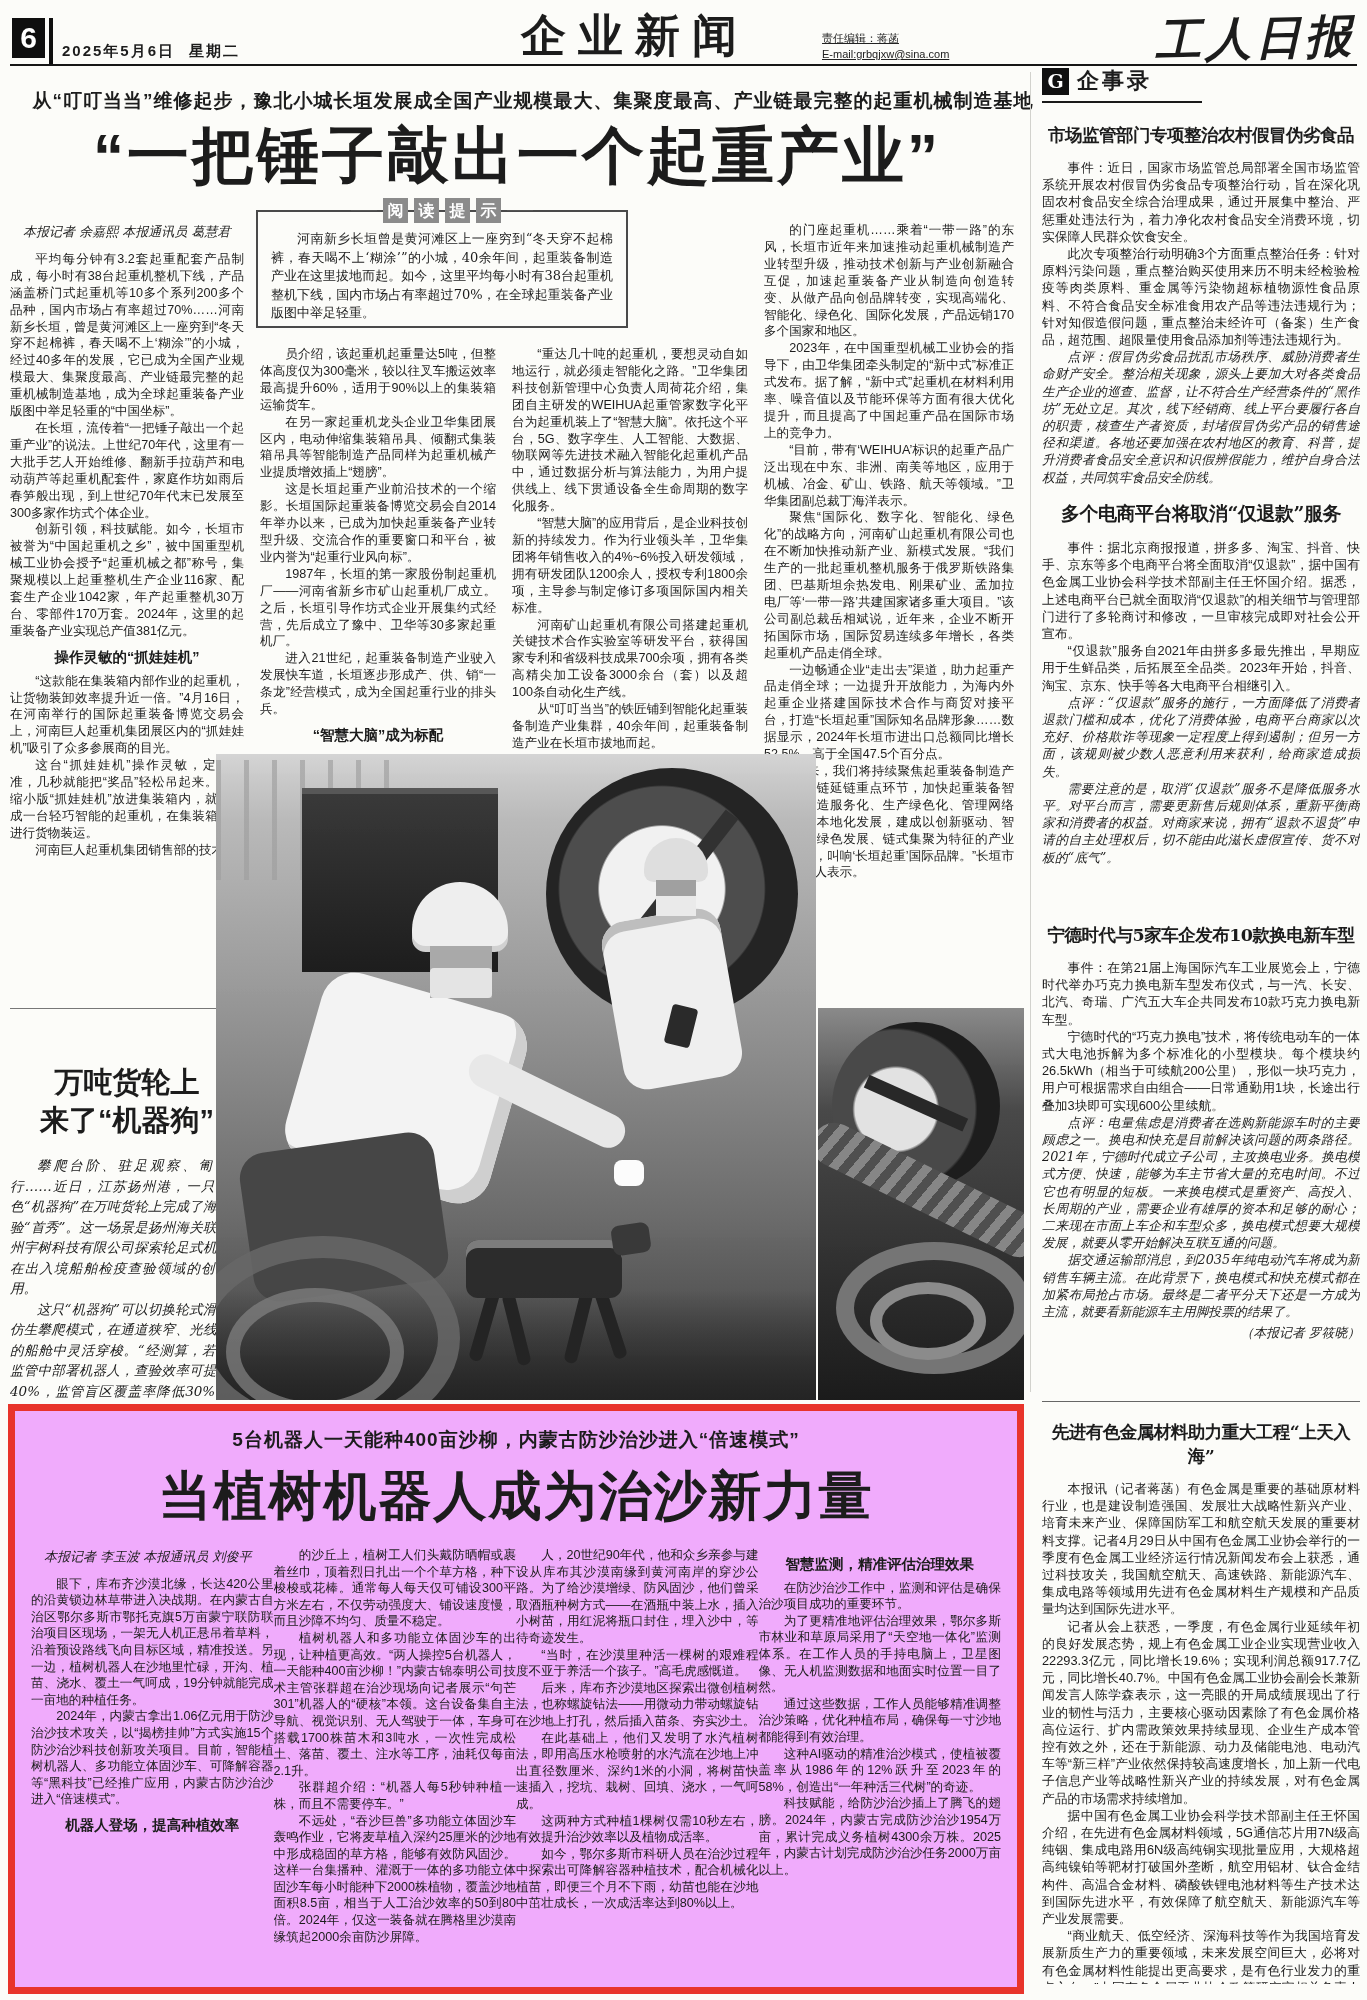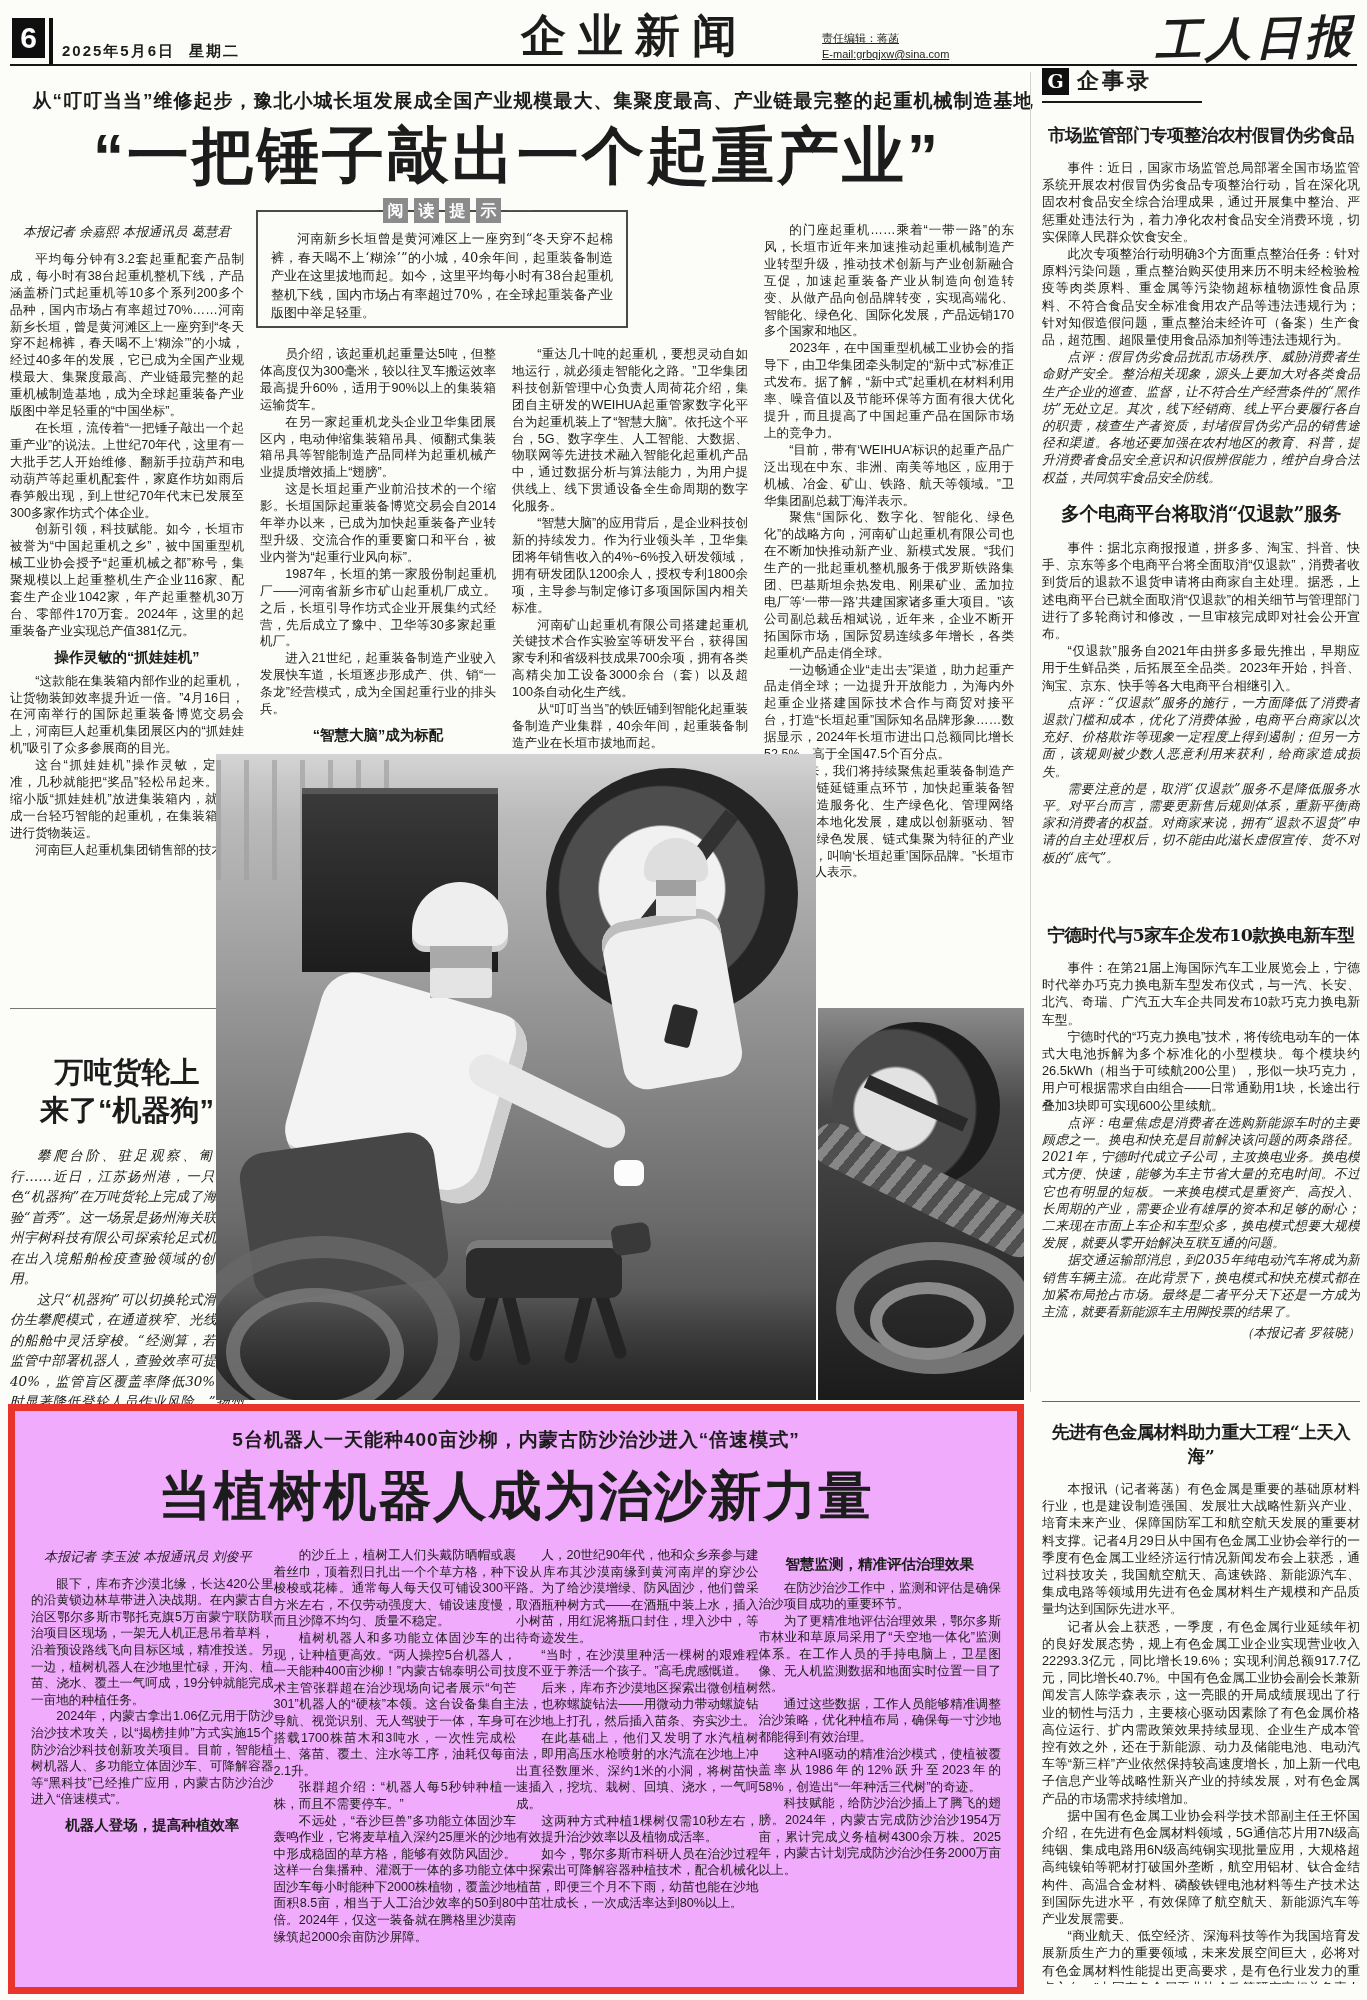--- a/index.html
+++ b/index.html
@@ -29,21 +29,21 @@
            font-size:13px;line-height:18.5px;text-align:justify;text-indent:2em;}
   .col{position:absolute;overflow:hidden;font-size:12.6px;line-height:16.9px;text-align:justify;}
   .col p{margin:0;text-indent:2em;}
   .col p.subhead{text-align:center;font-weight:800;font-size:14.5px;text-indent:0;margin:9px 0 7px 0;}
   .col p.byline{font-family:"DejaVu Serif","Liberation Serif",serif;font-style:italic;text-indent:1em;margin:2px 0 10px 0;font-size:13px;}
   .mc1{left:0;top:158px;width:234px;height:714px;}
   .mc2{left:250px;top:158px;width:236px;height:528px;padding-top:124px;box-sizing:border-box;}
   .mc3{left:502px;top:158px;width:236px;height:528px;padding-top:124px;box-sizing:border-box;}
   .mc4{left:754px;top:158px;width:250px;height:778px;}
   
-  .sidebar{position:absolute;left:0;top:944px;width:234px;height:392px;border-top:1px solid #777;}
+  .sidebar{position:absolute;left:0;top:944px;width:234px;height:392px;border-top:1px solid #777;padding-top:10px;}
   .sbhead{font-size:29px;font-weight:900;text-align:center;line-height:38px;margin:44px 0 16px 0;}
   .sidebar .sbp{font-family:"DejaVu Serif","Liberation Serif",serif;font-style:italic;
                 font-size:13.5px;line-height:20.5px;text-align:justify;}
   .sidebar .sbp p{margin:0;text-indent:2em;}
   .sidebar .sbp p.credit{font-size:12.5px;margin-top:2px;}
   
   .photo{position:absolute;overflow:hidden;filter:grayscale(1) contrast(1.02);}
   .ph1{left:206px;top:690px;width:600px;height:646px;background:linear-gradient(180deg,#d2d2d2 0%,#b9b9b9 10%,#979797 38%,#6b6b6b 72%,#3f3f3f 100%);}
   .railing{position:absolute;left:0;top:6px;width:190px;height:120px;background:repeating-linear-gradient(90deg,#9d9d9d 0 5px,rgba(0,0,0,0) 5px 28px);opacity:.65;}
   .cblock{position:absolute;left:86px;top:34px;width:196px;height:178px;background:linear-gradient(180deg,#3a3a3a,#1f1f1f);border-top:6px solid #585858;}
@@ -232,21 +232,21 @@
       <div class="railbody">
           <p>事件：近日，国家市场监管总局部署全国市场监管系统开展农村假冒伪劣食品专项整治行动，旨在深化巩固农村食品安全综合治理成果，通过开展集中整治、严惩重处违法行为，着力净化农村食品安全消费环境，切实保障人民群众饮食安全。</p>
           <p>此次专项整治行动明确3个方面重点整治任务：针对原料污染问题，重点整治购买使用来历不明未经检验检疫等肉类原料、重金属等污染物超标植物源性食品原料、不符合食品安全标准食用农产品等违法违规行为；针对知假造假问题，重点整治未经许可（备案）生产食品，超范围、超限量使用食品添加剂等违法违规行为。</p>
           <p class="comment">点评：假冒伪劣食品扰乱市场秩序、威胁消费者生命财产安全。整治相关现象，源头上要加大对各类食品生产企业的巡查、监督，让不符合生产经营条件的“黑作坊”无处立足。其次，线下经销商、线上平台要履行各自的职责，核查生产者资质，封堵假冒伪劣产品的销售途径和渠道。各地还要加强在农村地区的教育、科普，提升消费者食品安全意识和识假辨假能力，维护自身合法权益，共同筑牢食品安全防线。</p>
         </div>
     </div>
 
     <div class="railart ra2">
       <div class="railttl">多个电商平台将取消“仅退款”服务</div>
       <div class="railbody">
-          <p>事件：据北京商报报道，拼多多、淘宝、抖音、快手、京东等多个电商平台将全面取消“仅退款”，消费者收到货后的退款不退货申请将由商家自主处理。据悉，上述电商平台已就全面取消“仅退款”的相关细节与管理部门进行了多轮商讨和修改，一旦审核完成即对社会公开宣布。</p>
+          <p>事件：据北京商报报道，拼多多、淘宝、抖音、快手、京东等多个电商平台将全面取消“仅退款”，据中国有色金属工业协会科学技术部副主任王怀国介绍。据悉，上述电商平台已就全面取消“仅退款”的相关细节与管理部门进行了多轮商讨和修改，一旦审核完成即对社会公开宣布。</p>
           <p>“仅退款”服务自2021年由拼多多最先推出，早期应用于生鲜品类，后拓展至全品类。2023年开始，抖音、淘宝、京东、快手等各大电商平台相继引入。</p>
           <p class="comment">点评：“仅退款”服务的施行，一方面降低了消费者退款门槛和成本，优化了消费体验，电商平台商家以次充好、价格欺诈等现象一定程度上得到遏制；但另一方面，该规则被少数人恶意利用来获利，给商家造成损失。</p>
           <p class="comment">需要注意的是，取消“仅退款”服务不是降低服务水平。对平台而言，需要更新售后规则体系，重新平衡商家和消费者的权益。对商家来说，拥有“退款不退货”申请的自主处理权后，切不能由此滋长虚假宣传、货不对板的“底气”。</p>
         </div>
     </div>
 
     <div class="railart ra3">
       <div class="railttl">宁德时代与5家车企发布10款换电新车型</div>
       <div class="railbody">
           <p>事件：在第21届上海国际汽车工业展览会上，宁德时代举办巧克力换电新车型发布仪式，与一汽、长安、北汽、奇瑞、广汽五大车企共同发布10款巧克力换电新车型。</p>

